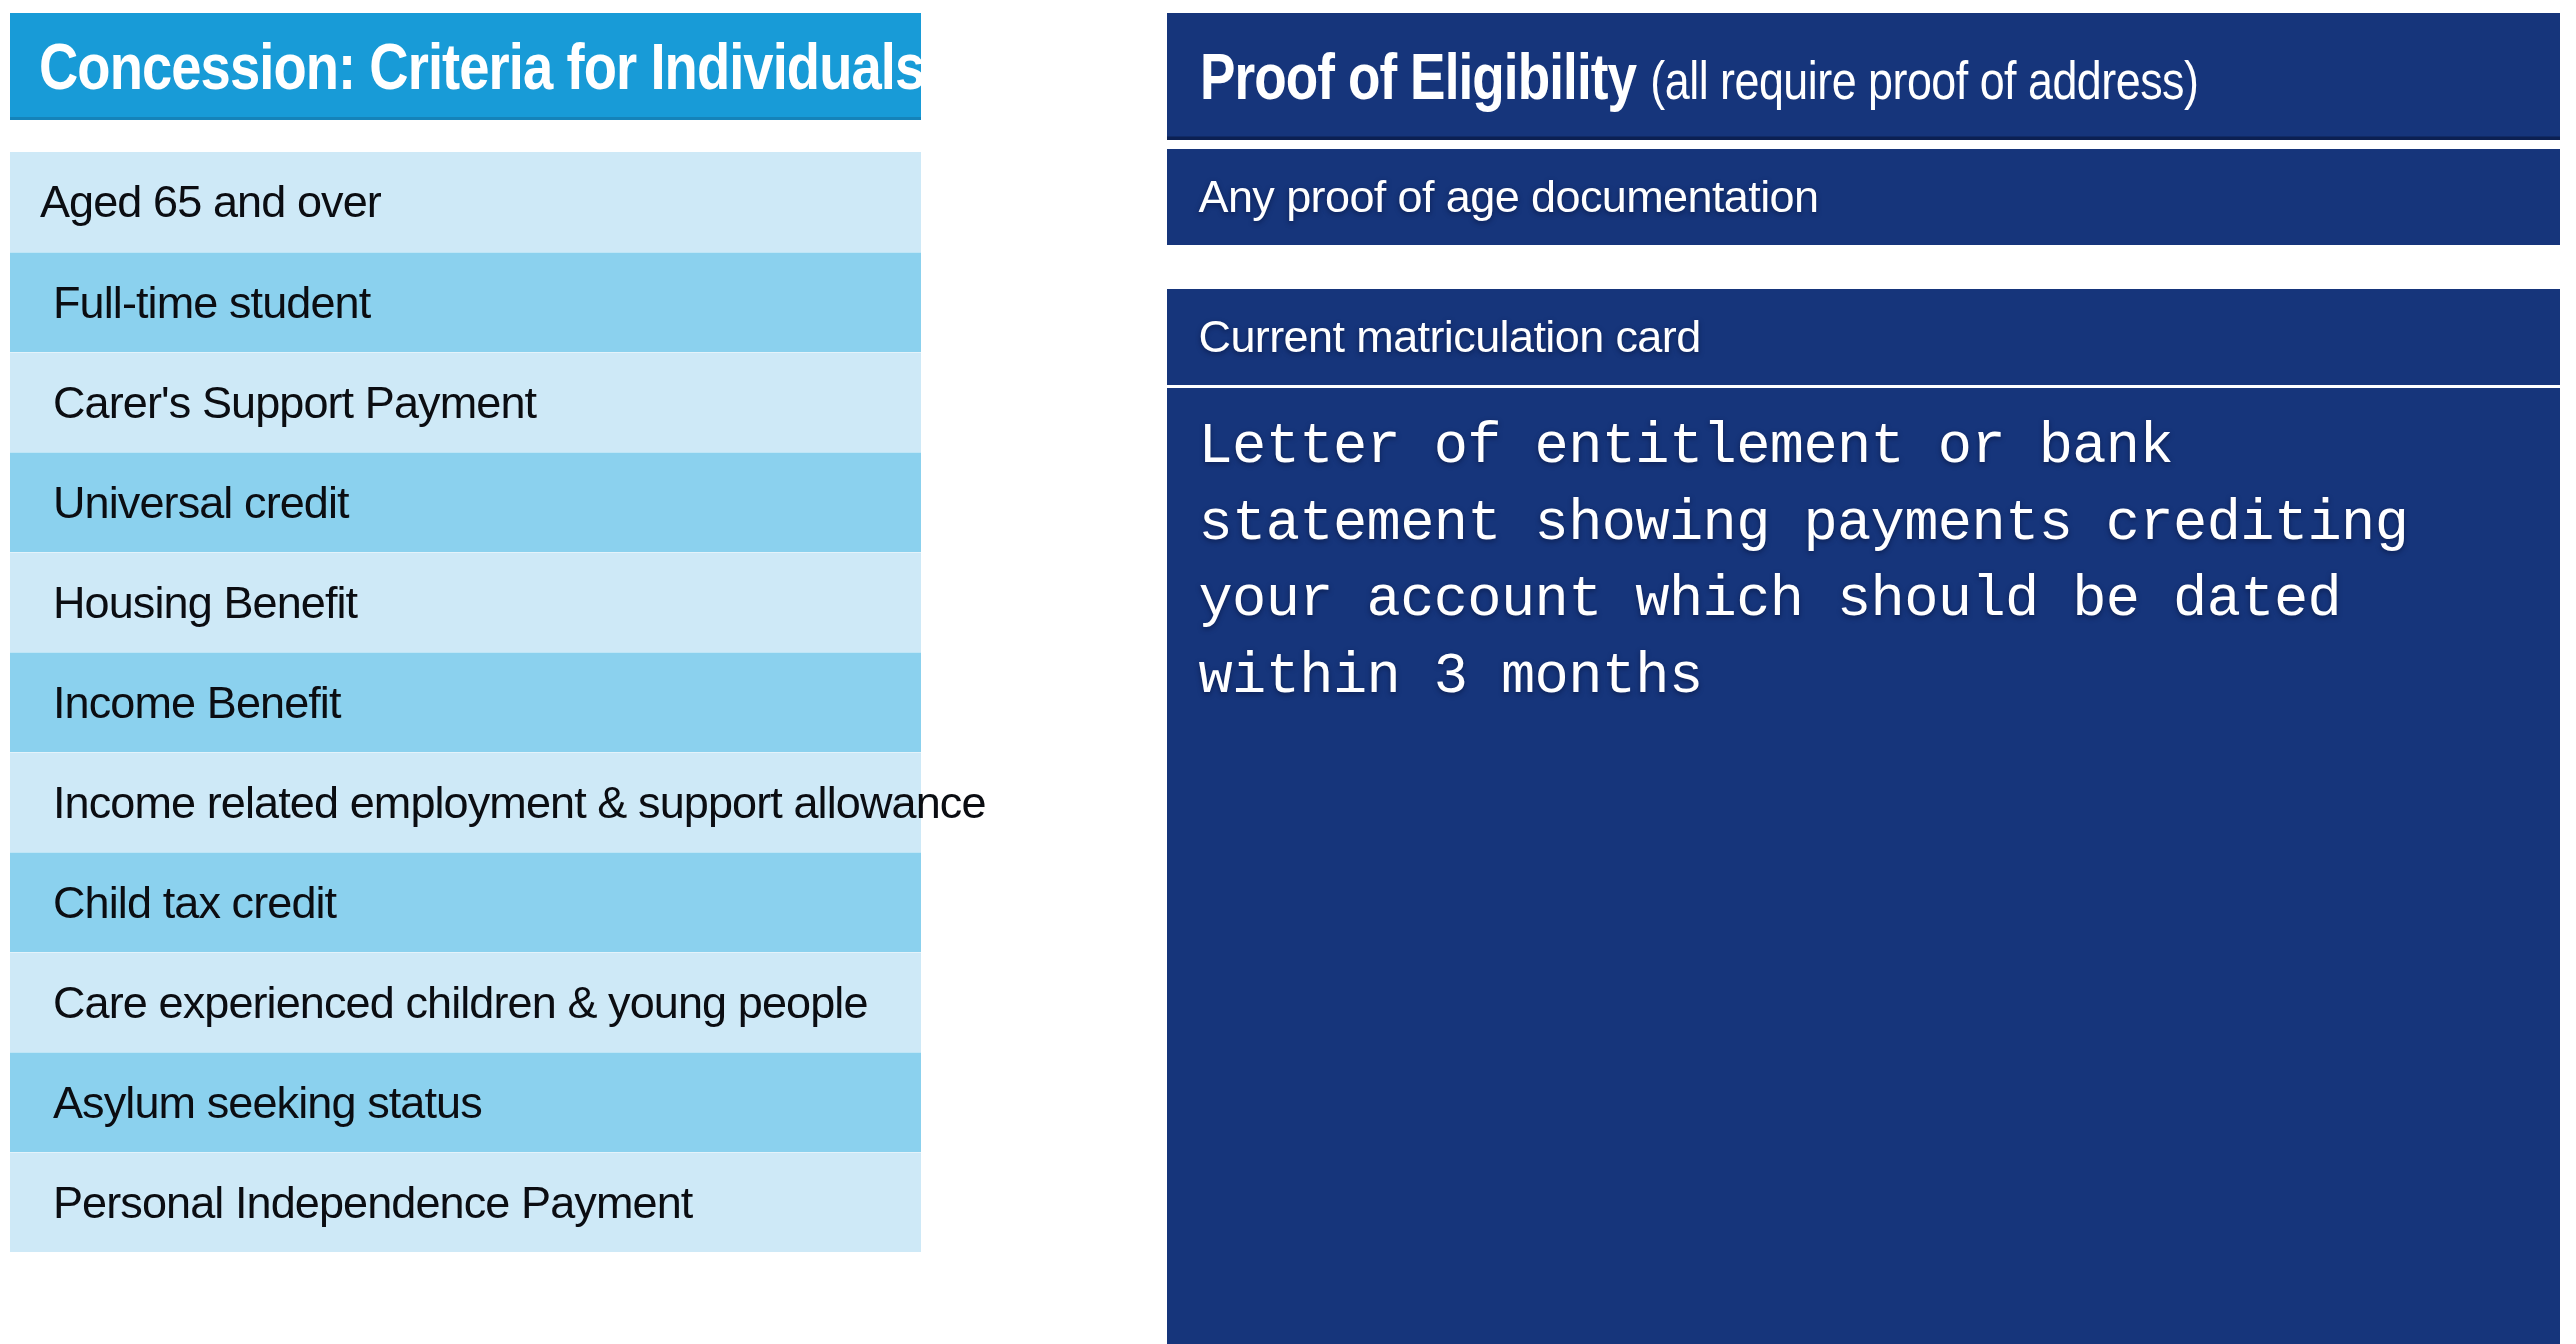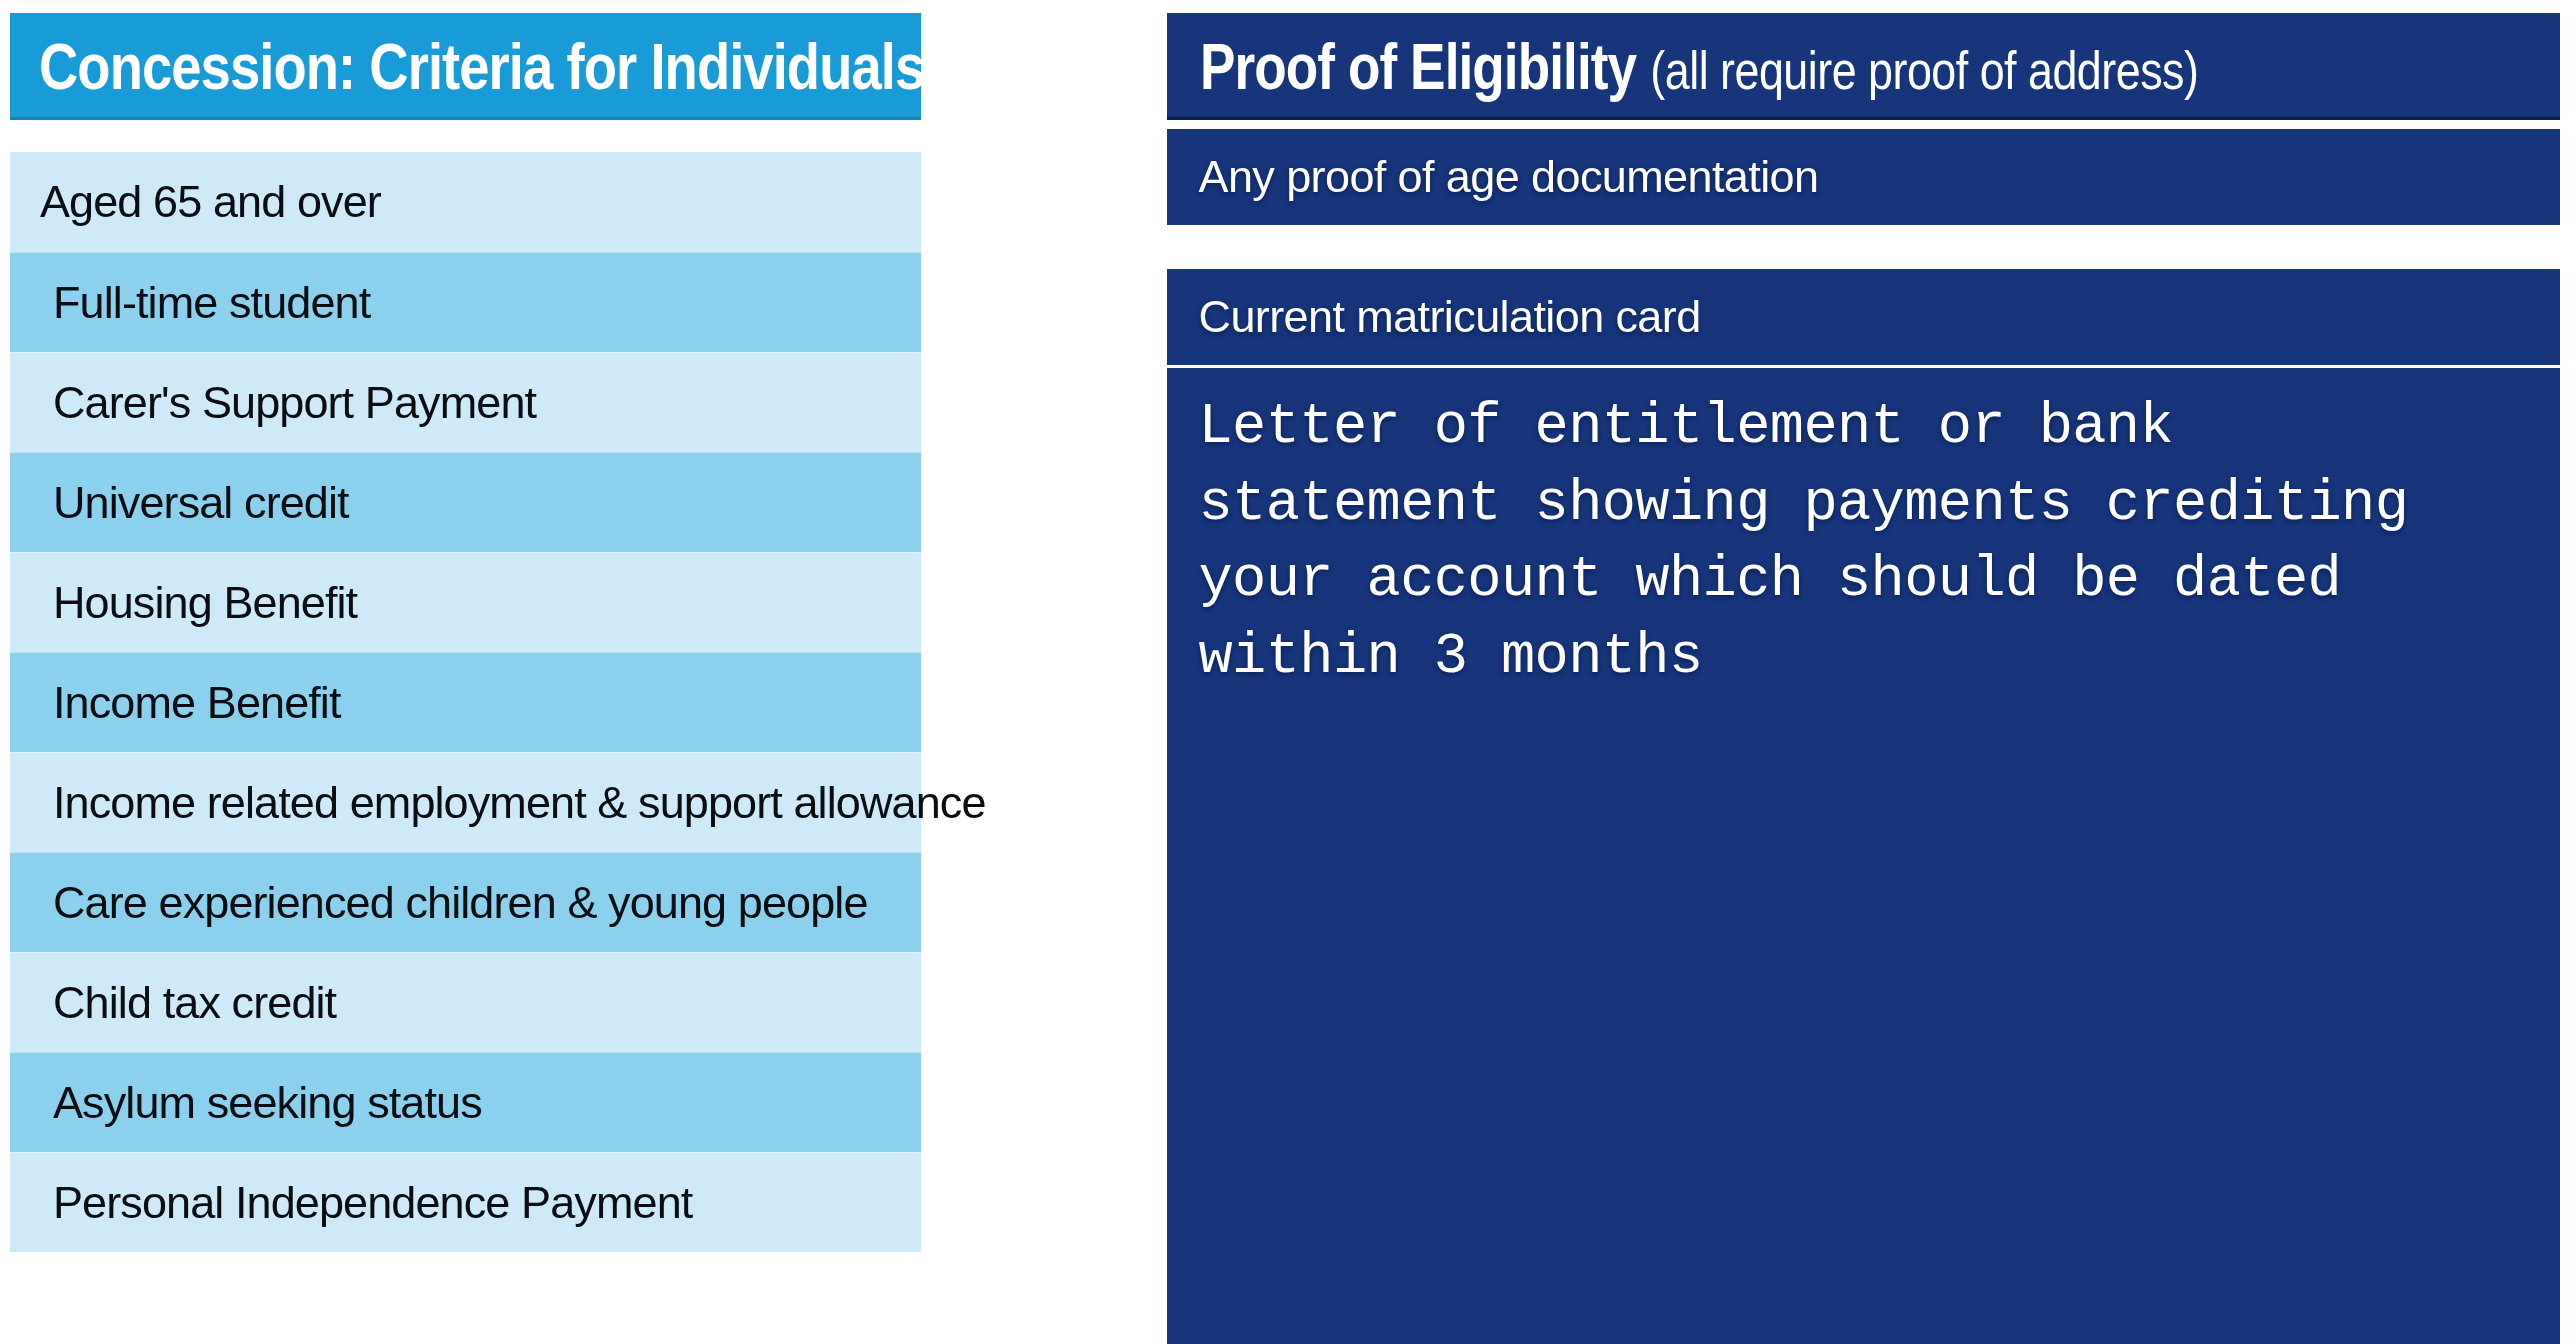--- a/index.html
+++ b/index.html
@@ -49,21 +49,21 @@
     white-space:nowrap;
   }
   .crit-row:nth-child(odd){background:var(--row-light);}
   .crit-row:nth-child(even){background:var(--row-medium);}
   .crit-row + .crit-row{border-top:1.1px solid rgba(255,255,255,0.45);padding-left:43px;}
   
   .right-col{
     position:absolute;left:1167px;top:13px;width:1393px;
   }
   .right-header{
-    height:107px;
+    height:127px;
     background:var(--navy);
     display:flex;align-items:center;
     padding-left:33px;
     margin-bottom:8.6px;
     box-shadow: inset 0 -3.4px 0 rgba(5,15,50,0.55);
   }
   .right-header .hdr-inner{
     display:flex;align-items:baseline;
     white-space:nowrap;
     transform:scaleX(0.83);transform-origin:left center;
@@ -114,22 +114,22 @@
       <span class="hdr-text">Concession: Criteria for Individuals</span>
     </div>
     <div class="crit-rows">
       <div class="crit-row">Aged 65 and over</div>
       <div class="crit-row">Full-time student</div>
       <div class="crit-row">Carer's Support Payment</div>
       <div class="crit-row">Universal credit</div>
       <div class="crit-row">Housing Benefit</div>
       <div class="crit-row">Income Benefit</div>
       <div class="crit-row">Income related employment &amp; support allowance</div>
+      <div class="crit-row">Child tax credit</div>
       <div class="crit-row">Care experienced children &amp; young people</div>
-      <div class="crit-row">Child tax credit</div>
       <div class="crit-row">Asylum seeking status</div>
       <div class="crit-row">Personal Independence Payment</div>
     </div>
   </div>
 
   <div class="right-col">
     <div class="right-header">
       <span class="hdr-inner">
         <span class="hdr-bold">Proof of Eligibility</span>
         <span class="hdr-note">(all require proof of address)</span>

